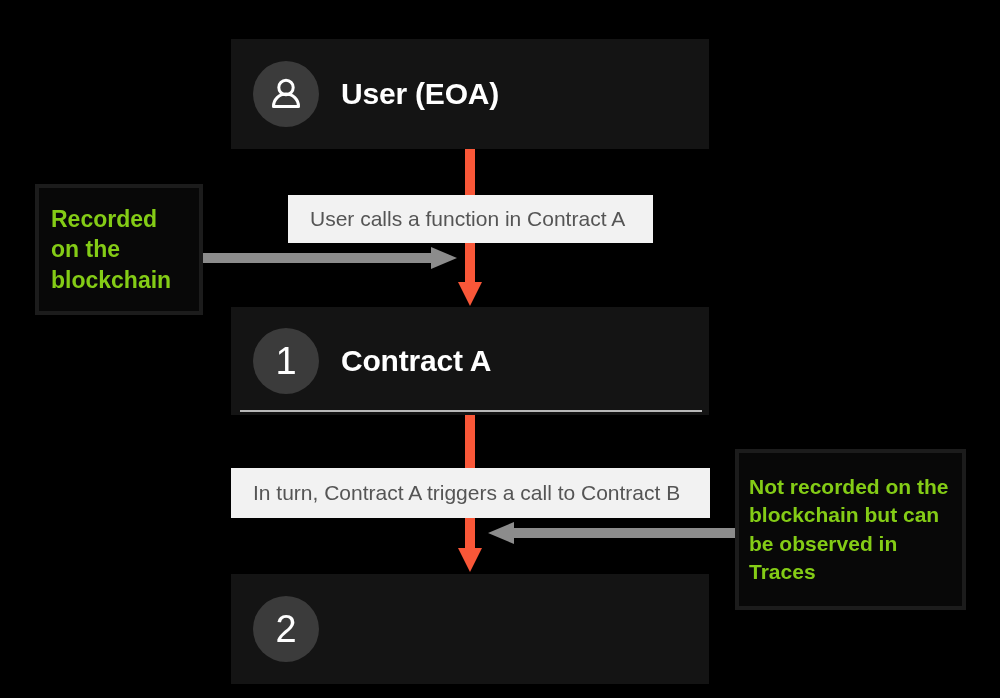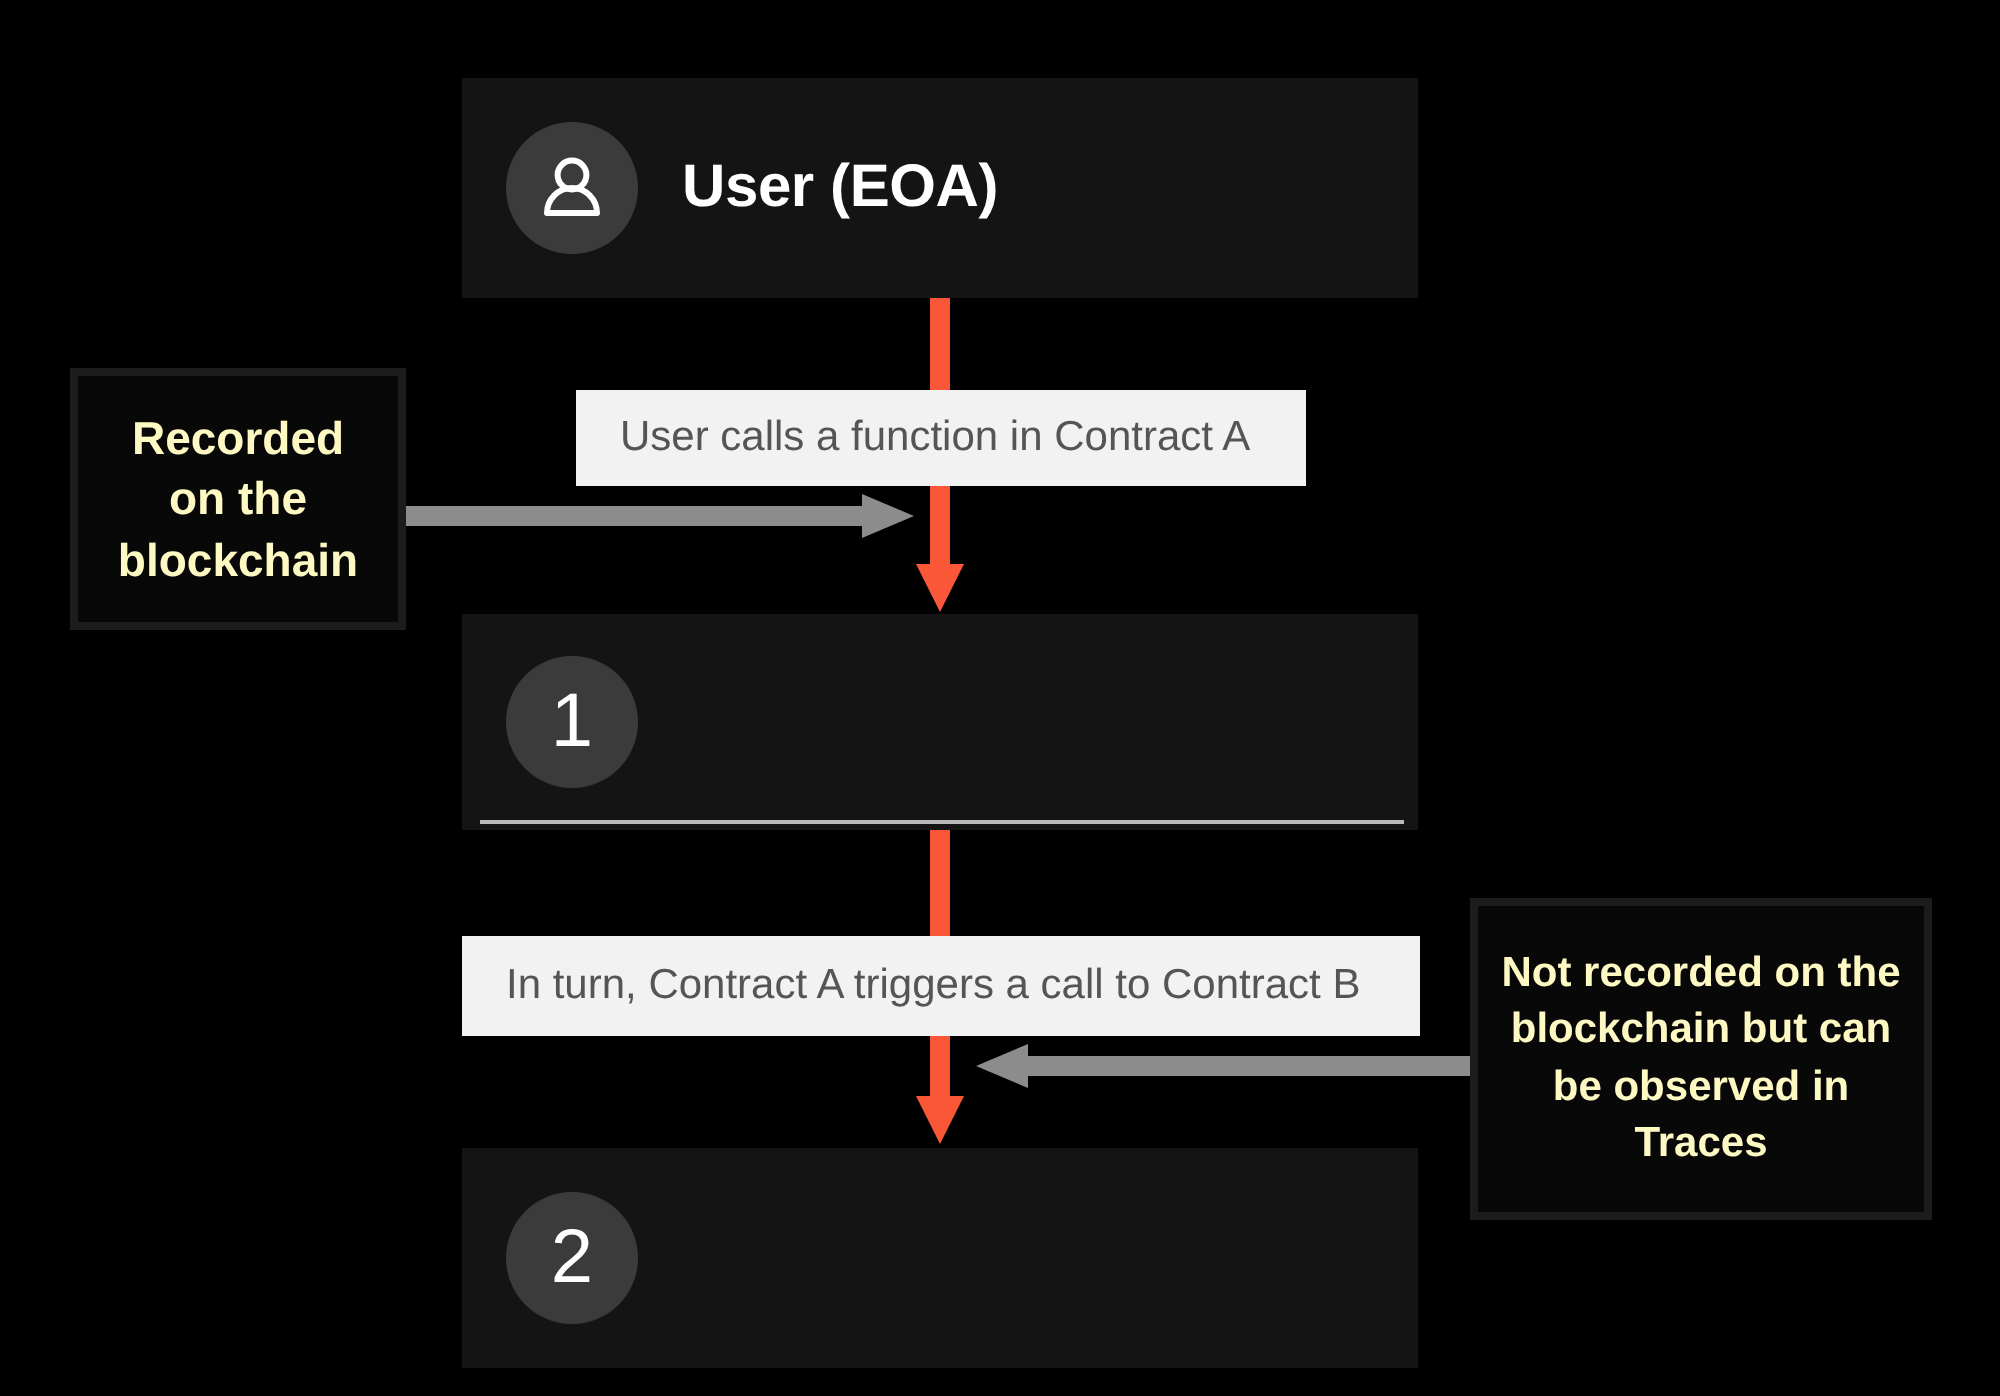--- a/index.html
+++ b/index.html
@@ -106,22 +106,21 @@
 
   
   .annotation {
     position: absolute;
     background: #080808;
     border: 4px solid #1c1c1c;
     box-sizing: border-box;
     display: flex;
     align-items: center;
     justify-content: center;
-    text-align: center;
-    color: #fef9c3;
+    color: #84cc16;
     font-weight: 700;
     z-index: 3;
   }
   .annotation-left {
     left: 35px;  top: 172px;
     width: 168px; height: 131px;
     font-size: 23px;
     line-height: 1.32;
     padding: 0 12px;
   }
@@ -184,20 +183,21 @@
         </svg>
       </span>
     </div>
     <div class="node-label">User (EOA)</div>
   </div>
 
   <div class="node node-a">
     <div class="badge">
       <span class="badge-num">1</span>
     </div>
+    <div class="node-label">Contract A</div>
   </div>
   <div class="node-rule"></div>
 
   <div class="node node-b">
     <div class="badge">
       <span class="badge-num">2</span>
     </div>
   </div>
 
   <div class="caption caption-2">In turn, Contract A triggers a call to Contract B</div>

